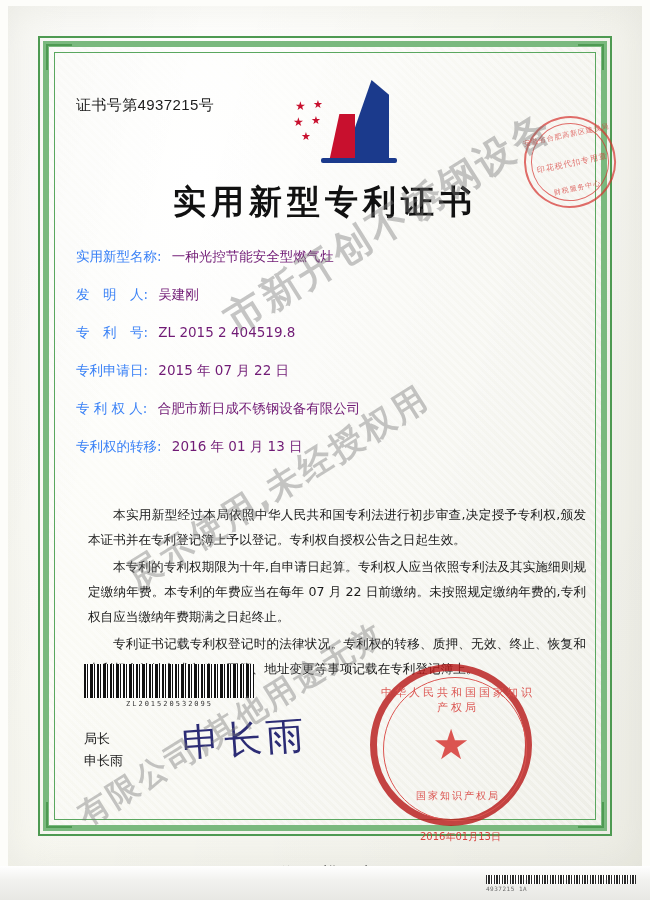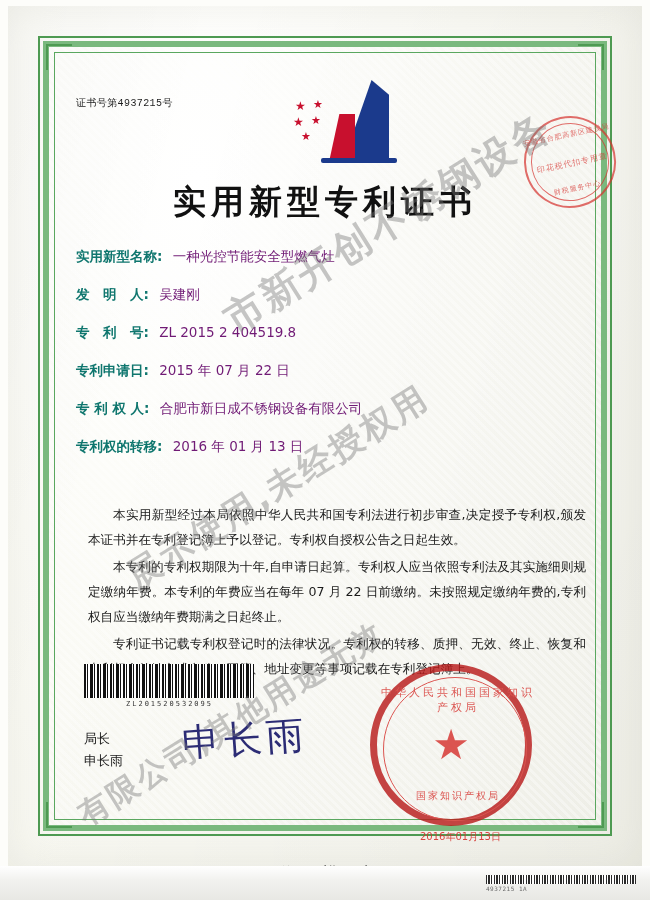--- a/index.html
+++ b/index.html
@@ -114,22 +114,22 @@
     position: absolute;
     left: 54px;
     top: 52px;
     width: 542px;
     height: 768px;
   }
   .cert-no {
     position: absolute;
     left: 22px;
     top: 44px;
-    font-family: Liberation Mono, monospace;
-    font-size: 10px;
+    font-family: Liberation Sans, sans-serif;
+    font-size: 15px;
     color: #1d1d1d;
     letter-spacing: 0.4px;
   }
   
   .logo {
     position: absolute;
     left: 237px;
     top: 28px;
     width: 110px;
     height: 86px;
@@ -201,22 +201,21 @@
   }
   .field-row {
     position: relative;
     height: 38px;
     font-size: 13.5px;
     color: #1a1a1a;
     white-space: nowrap;
   }
   .field-label {
     display: inline-block;
-    color: #0f766e;
-    font-weight: bold;
+    color: #3b82f6;
   }
   .field-value {
     display: inline-block;
     margin-left: 6px;
     color: #701a75;
   }
 
   .body-text {
     position: absolute;
     left: 34px;

